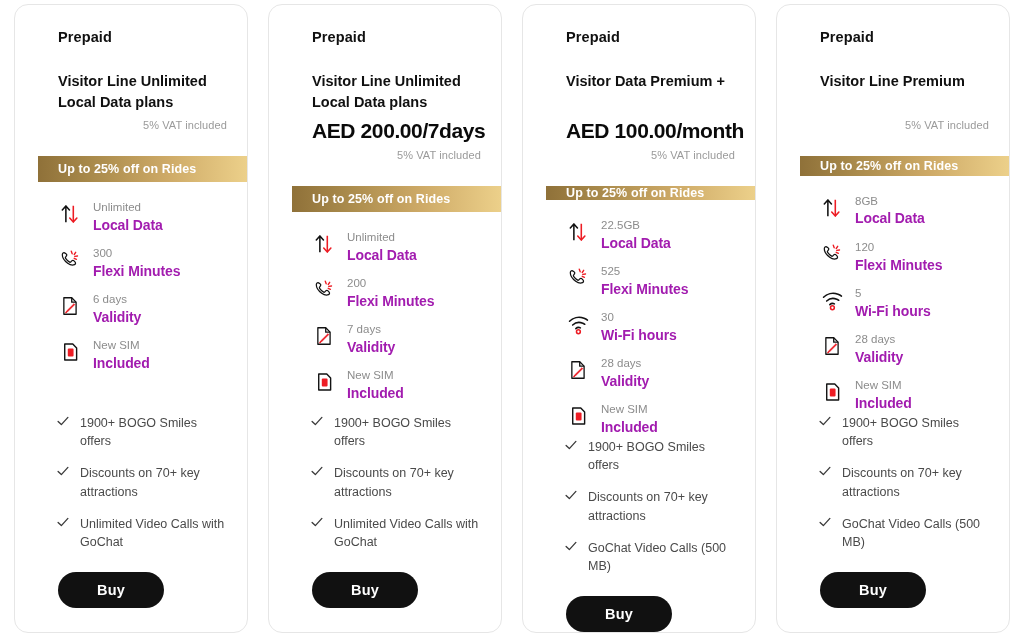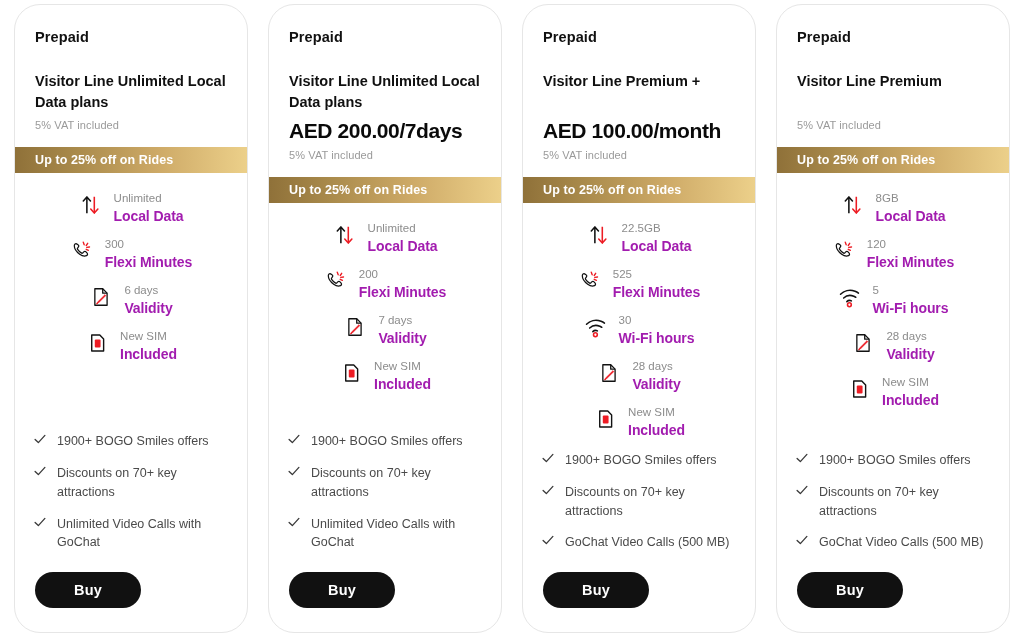--- a/index.html
+++ b/index.html
@@ -19,25 +19,26 @@
     align-items: stretch;
     gap: 20px;
     padding: 4px 14px 6px 14px;
     background: #ffffff;
   }
 
   .plan-card {
     flex: 1 1 0;
     background: #ffffff;
     border: 1px solid #e6e6e6;
-    border-radius: 26px;
+    border-radius: 14px;
     display: flex;
     flex-direction: column;
     overflow: hidden;
     position: relative;
+    padding-left: 23px;
   }
 
   .card-head {
     padding: 24px 20px 0 20px;
   }
 
   .kicker {
     font-size: 14.5px;
     font-weight: bold;
     color: #101010;
@@ -60,41 +61,41 @@
     color: #0a0a0a;
     letter-spacing: -.4px;
     white-space: nowrap;
   }
 
   .vat {
     margin-top: 6px;
     font-size: 11px;
     color: #9a9a9a;
     letter-spacing: .1px;
+    text-align: right;
   }
 
   .promo-banner {
-    margin-top: 16px;
+    margin-top: 25px;
     height: 26px;
     display: flex;
     align-items: center;
     padding-left: 20px;
     color: #ffffff;
     font-size: 12.5px;
     font-weight: bold;
     letter-spacing: .1px;
     background: linear-gradient(90deg, #8f7139 0%, #a98a4b 26%, #ceaa67 62%, #ecd08a 100%);
   }
 
   .features {
     padding: 18px 20px 0 20px;
     display: flex;
     flex-direction: column;
     gap: 11px;
-    align-items: center;
   }
 
   .feature-row {
     display: flex;
     align-items: flex-start;
     gap: 11px;
   }
 
   .feat-icon {
     width: 24px;
@@ -335,21 +336,21 @@
       <span class="benefit-text">Unlimited Video Calls with GoChat</span>
     </div>
       </div>
     <div class="buy-wrap">
       <button class="buy-button">Buy</button>
     </div>
     </div>
     <div class="plan-card">
     <div class="card-head">
       <div class="kicker">Prepaid</div>
-      <div class="plan-name">Visitor Line Premium +</div>
+      <div class="plan-name">Visitor Data Premium +</div>
       <div class="price">AED 100.00/month</div>
       <div class="vat">5% VAT included</div>
     </div>
     <div class="promo-banner">Up to 25% off on Rides</div>
     <div class="features">
     <div class="feature-row">
       <span class="feat-icon">
             <svg viewBox="0 0 24 26" width="22" height="24">
       <path d="M7.5 22 L7.5 5" stroke="#121212" stroke-width="1.7" fill="none"></path>
       <path d="M3.6 8.6 L7.5 4.2 L11.4 8.6" stroke="#121212" stroke-width="1.7" fill="none" stroke-linecap="round" stroke-linejoin="round"></path>

